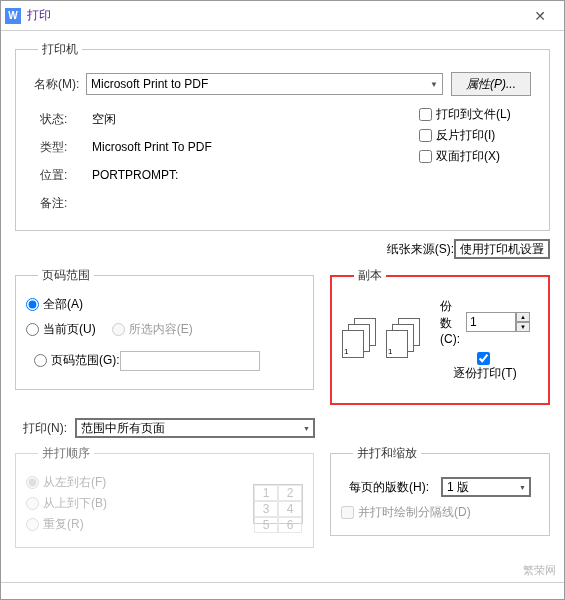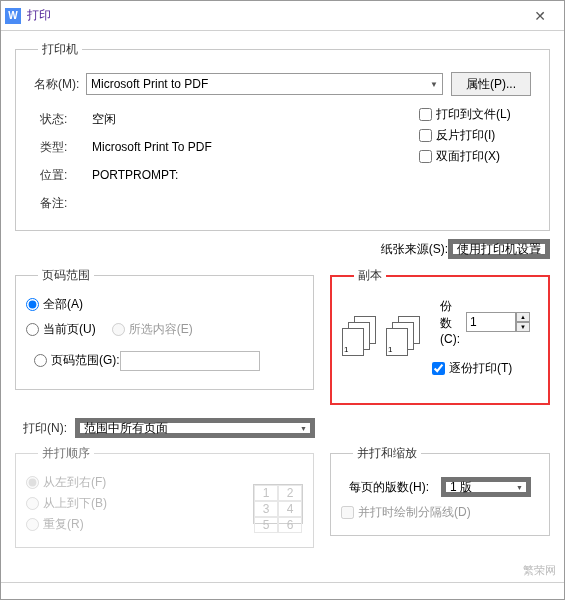--- a/index.html
+++ b/index.html
@@ -9,21 +9,21 @@
 .app-icon { width: 16px; height: 16px; background: #4a8bf5; color: #fff; display: flex; align-items: center; justify-content: center; font-size: 10px; font-weight: bold; margin-right: 6px; }
 .title-text { flex: 1; color: #4c1d95; }
 .close-x { width: 40px; text-align: center; font-size: 14px; color: #555; cursor: pointer; }
 .content { flex: 1; padding: 10px 14px; position: relative; }
 fieldset { border: 1px solid #c8c8c8; padding: 8px 10px 10px; margin-bottom: 8px; }
 legend { padding: 0 4px; color: #333; margin-left: 12px; }
 .row { display: flex; align-items: center; margin: 6px 8px; min-height: 22px; }
 .lbl { width: 52px; color: #333; }
 .select { flex: 1; height: 22px; border: 1px solid #999; background: #fff; display: flex; align-items: center; padding: 0 4px; position: relative; cursor: pointer; }
 .select::after { content: '▼'; position: absolute; right: 4px; font-size: 8px; color: #555; }
-.btn { height: 24px; padding: 0 12px; border: 1px solid #999; background: #f0f0f0; display: inline-flex; align-items: center; justify-content: center; cursor: pointer; }
+.btn { height: 24px; padding: 0 12px; border: 1px solid #999; background: #f0f0f0; display: inline-flex; align-items: center; justify-content: center; cursor: pointer; font-style: italic; }
 .printer-info { margin-left: 6px; }
 .chk-col { margin-left: auto; }
 .chk { display: flex; align-items: center; margin: 4px 0; }
 .chk input { margin-right: 4px; }
 .paper-src { display: flex; align-items: center; justify-content: flex-end; margin: 4px 0 8px; }
 .mid { display: flex; gap: 16px; }
 .left-col { width: 310px; }
 .right-col { flex: 1; }
 .radio { display: flex; align-items: center; margin: 4px 0; }
 .radio input { margin-right: 4px; }
@@ -37,21 +37,21 @@
 .page { position: absolute; width: 22px; height: 28px; border: 1px solid #666; background: #fff; font-size: 8px; display: flex; align-items: flex-end; justify-content: flex-start; padding: 1px; }
 .spinner { display: flex; align-items: center; }
 .spinner input { width: 50px; height: 20px; border: 1px solid #999; padding: 0 3px; }
 .spin-btns { display: flex; flex-direction: column; }
 .spin-btns span { width: 14px; height: 10px; border: 1px solid #999; background: #eee; font-size: 6px; text-align: center; line-height: 8px; cursor: pointer; }
 .order-diagram { width: 50px; height: 40px; border: 1px solid #bbb; display: grid; grid-template-columns: 1fr 1fr; grid-template-rows: 1fr 1fr 1fr; font-size: 8px; }
 .order-diagram div { border: 0.5px solid #ddd; display: flex; align-items: center; justify-content: center; color: #aaa; }
 .bottom-bar { display: flex; align-items: center; padding: 8px 14px; border-top: 1px solid #d0d0d0; gap: 10px; }
 .spacer { flex: 1; }
 .watermark { position: absolute; right: 8px; bottom: 4px; color: #bbb; font-size: 11px; }
-.small-select { height: 20px; border: 5px solid #737373; background: #fff; display: flex; align-items: center; padding: 0 4px; position: relative; cursor: pointer; min-width: 90px; }
+.small-select { height: 20px; border: 2px solid #737373; background: #fff; display: flex; align-items: center; padding: 0 4px; position: relative; cursor: pointer; min-width: 90px; }
 .small-select::after { content: '▼'; position: absolute; right: 3px; font-size: 7px; color: #555; }
 </style>
 </head>
 <body>
 
 <div class="window">
   <div class="titlebar">
     <div class="app-icon">W</div>
     <div class="title-text">打印</div>
     <div class="close-x">✕</div>
@@ -158,21 +158,21 @@
               <div class="row">
                 <span>份数(C):</span>
                 <div class="spinner" style="margin-left:6px;">
                   <input value="1" style="">
                   <div class="spin-btns">
                       <span>▲</span>
                       <span>▼</span>
                     </div>
                 </div>
               </div>
-              <label class="chk" style="margin-top:14px;">
+              <label class="chk" style="margin-top:6px;flex-direction:column;">
                   <input type="checkbox" checked="" style="">
                   <span>逐份打印(T)</span>
                 </label>
             </div>
           </div>
         </fieldset>
       </div>
     </div>
 
     <div class="row" style="margin-top:4px;">

